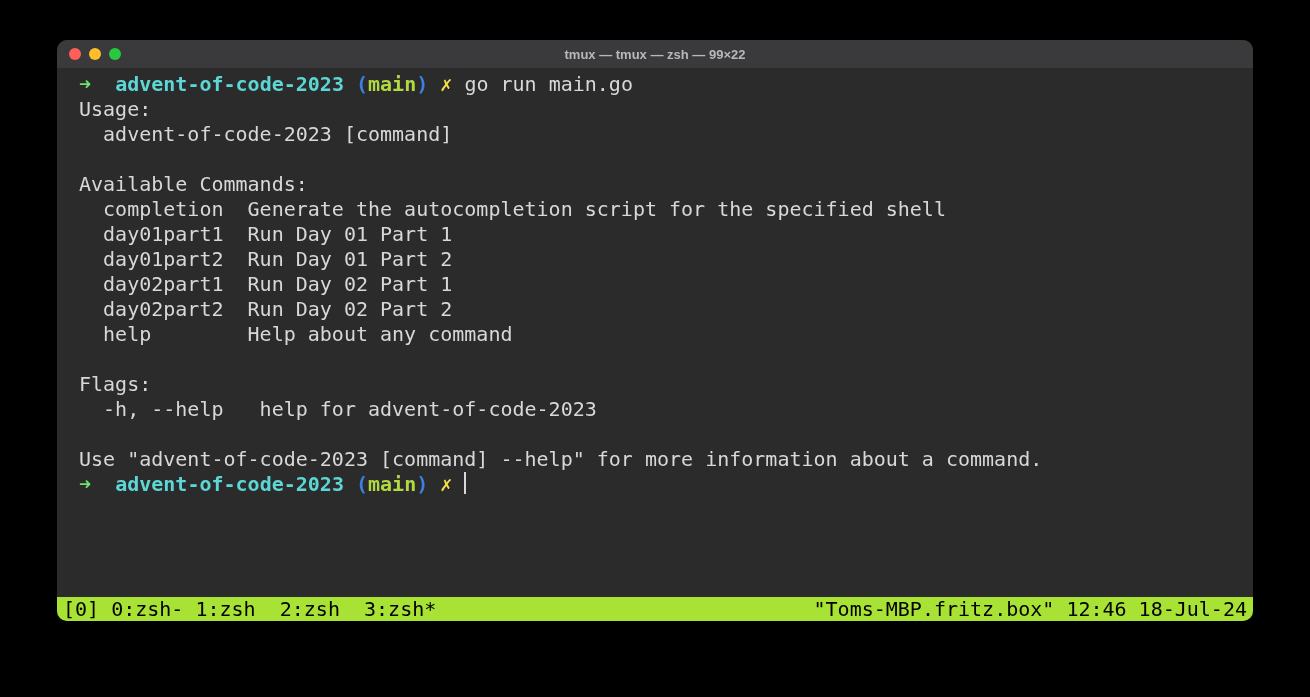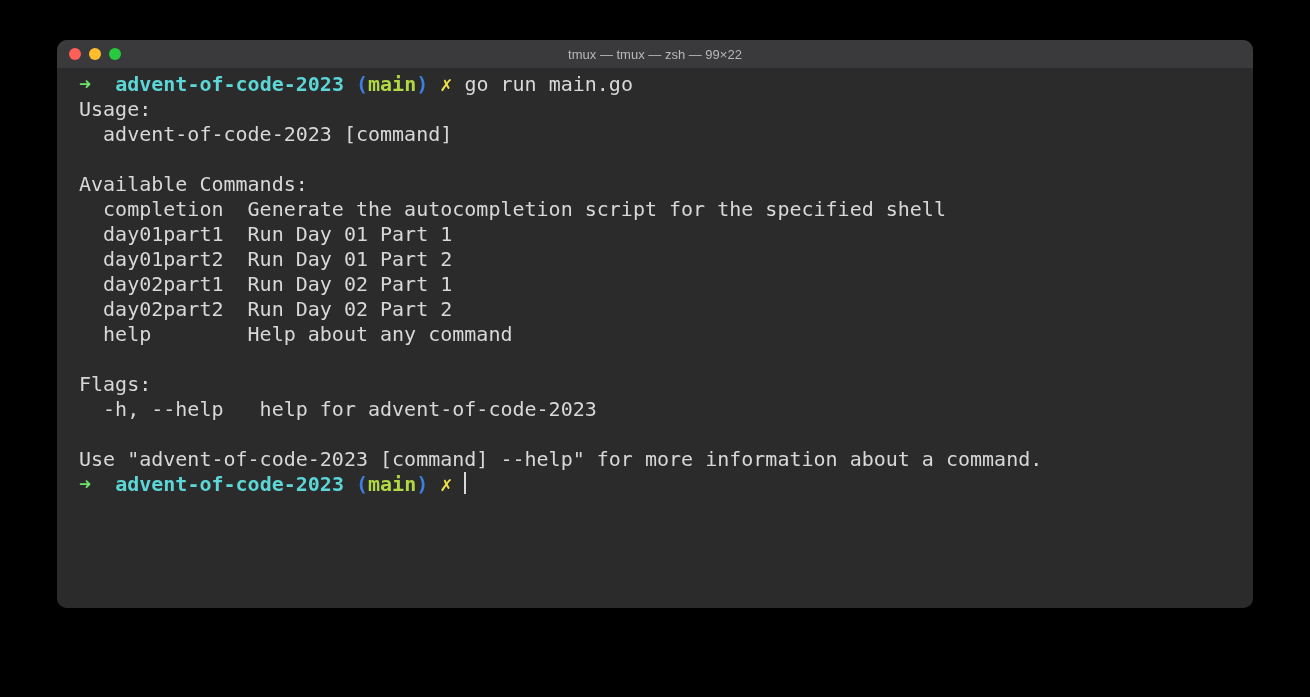--- a/index.html
+++ b/index.html
@@ -45,21 +45,21 @@
     .light.red { background: #ff5f56; }
     .light.yellow { background: #ffbd2e; }
     .light.green { background: #27c93f; }
     .title {
       position: absolute;
       left: 50%;
       transform: translateX(-50%);
       color: #b8b8b8;
       font-size: 13px;
       font-family: -apple-system, BlinkMacSystemFont, "Segoe UI", sans-serif;
-      font-weight: 400;
+      font-weight: 700;
     }
     .terminal {
       background: #2b2b2b;
       padding: 4px 0 0 0;
       min-height: 540px;
       position: relative;
     }
     .terminal-content {
       padding: 0 22px;
       font-size: 20px;
@@ -129,14 +129,18 @@
       <div class="light red"></div>
       <div class="light yellow"></div>
       <div class="light green"></div>
     </div>
     <div class="title">tmux — tmux — zsh — 99×22</div>
   </div>
 
   <div class="terminal">
     <div class="terminal-content"><span class="line"><span class="arrow">➜</span>  <span class="dir">advent-of-code-2023</span> <span class="branch-paren">(</span><span class="branch">main</span><span class="branch-paren">)</span> <span class="x-mark">✗</span> <span class="cmd">go run main.go</span></span><span class="line">Usage:</span><span class="line">  advent-of-code-2023 [command]</span><span class="line"> </span><span class="line">Available Commands:</span><span class="line">  completion  Generate the autocompletion script for the specified shell</span><span class="line">  day01part1  Run Day 01 Part 1</span><span class="line">  day01part2  Run Day 01 Part 2</span><span class="line">  day02part1  Run Day 02 Part 1</span><span class="line">  day02part2  Run Day 02 Part 2</span><span class="line">  help        Help about any command</span><span class="line"> </span><span class="line">Flags:</span><span class="line">  -h, --help   help for advent-of-code-2023</span><span class="line"> </span><span class="line">Use "advent-of-code-2023 [command] --help" for more information about a command.</span><span class="line"><span class="arrow">➜</span>  <span class="dir">advent-of-code-2023</span> <span class="branch-paren">(</span><span class="branch">main</span><span class="branch-paren">)</span> <span class="x-mark">✗</span> <span class="cursor"></span></span><span class="line"> </span><span class="line"> </span><span class="line"> </span><span class="line"> </span></div>
 
+    <div class="statusbar">
+      <span class="statusbar-left">[0] 0:zsh- 1:zsh  2:zsh  3:zsh*</span>
+      <span class="statusbar-right">"Toms-MBP.fritz.box" 12:46 18-Jul-24</span>
+    </div>
   </div>
 </div>
 
 </body></html>

